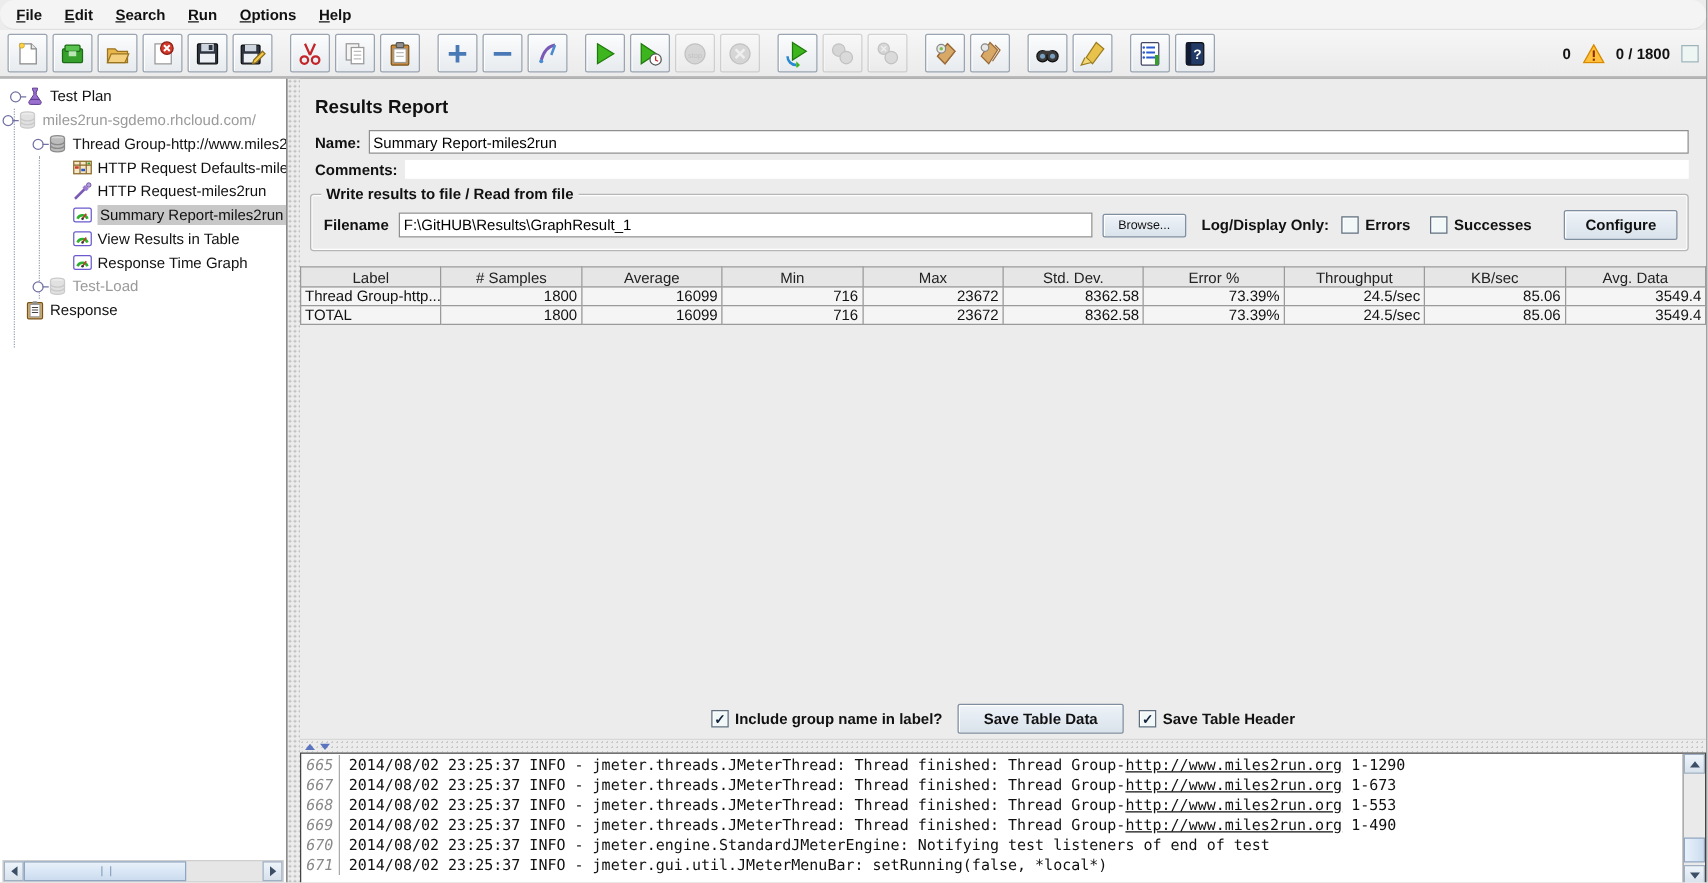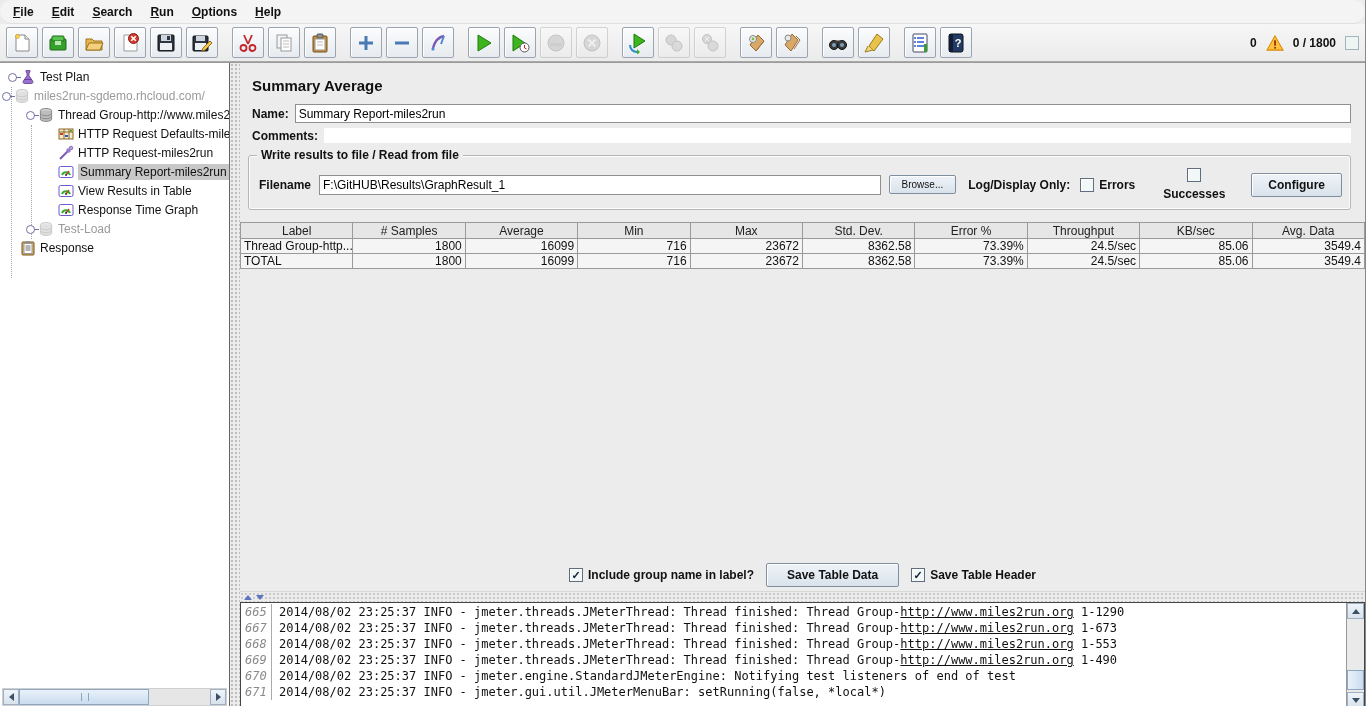--- a/index.html
+++ b/index.html
@@ -508,21 +508,21 @@
           </div>
       </div>
     </div>
 
     <div class="divider"></div>
 
     <div class="right-col">
 
       <div class="main-panel">
         <div class="panel-pad">
-          <div class="page-title">Summary Average</div>
+          <div class="page-title">Results Report</div>
           <div class="frow">
             <label>Name:</label>
             <input class="txt" value="Summary Report-miles2run" style="">
           </div>
           <div class="frow" style="margin-bottom:2px;">
             <label>Comments:</label>
             <input class="txt noborder" style="">
           </div>
         </div>
 
@@ -530,21 +530,21 @@
           <span class="gb-title">Write results to file / Read from file</span>
           <div class="gb-row">
             <span class="fname">Filename</span>
             <input class="txt" value="F:\GitHUB\Results\GraphResult_1" style="">
             <button class="btn" style="margin-left:8px;">Browse...</button>
             <span class="lbl-b" style="margin:0 10px 0 12px;">Log/Display Only:</span>
             <span class="cb-wrap">
               <span class="cb"></span>
               <span class="lbl-b">Errors</span>
             </span>
-            <span class="cb-wrap" style="margin-left:28px;flex-direction:column;">
+            <span class="cb-wrap" style="margin-left:16px;">
               <span class="cb"></span>
               <span class="lbl-b">Successes</span>
             </span>
             <button class="btn bold" style="margin-left:26px;padding:4px 16px;">Configure</button>
           </div>
         </div>
 
         <table class="sum-table">
           <thead>
               <tr>

